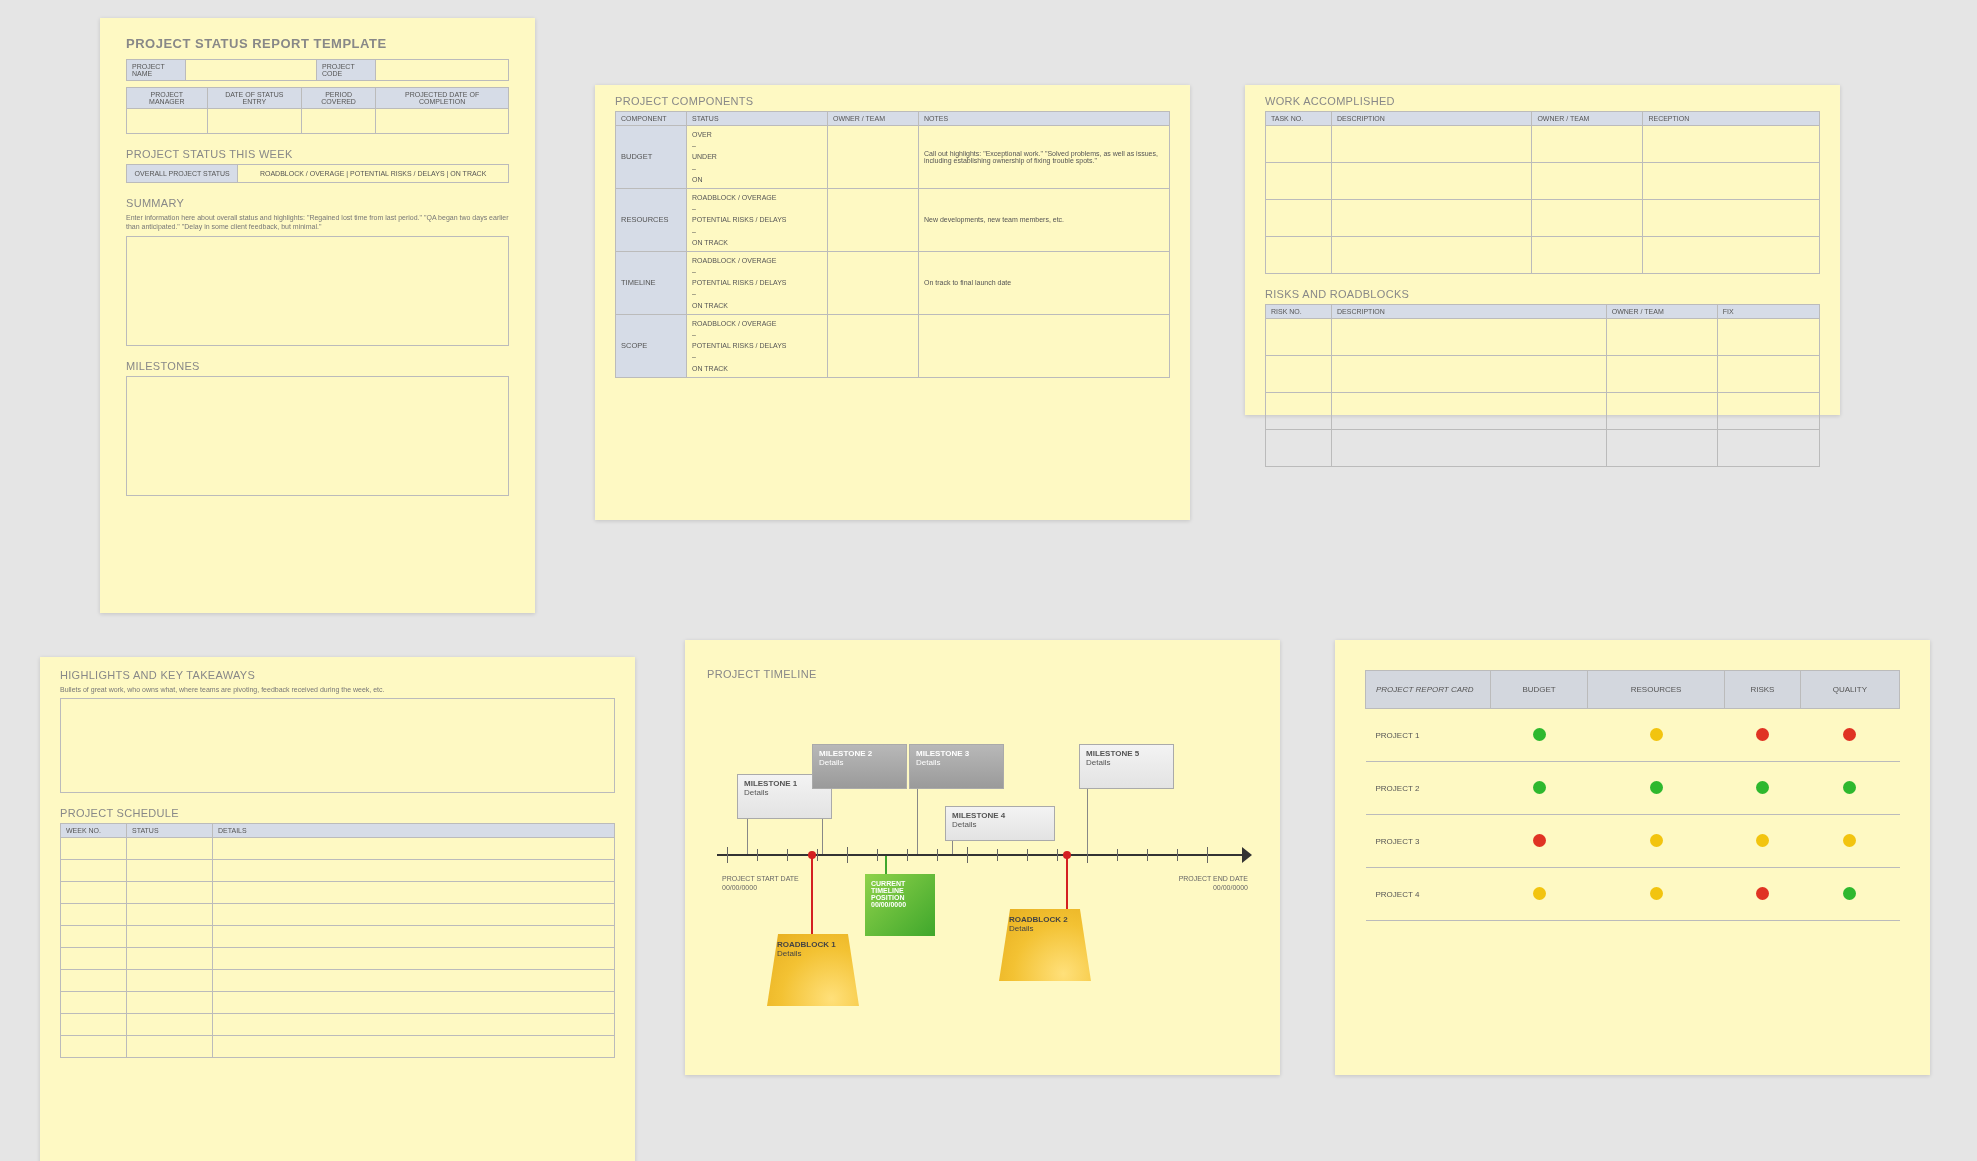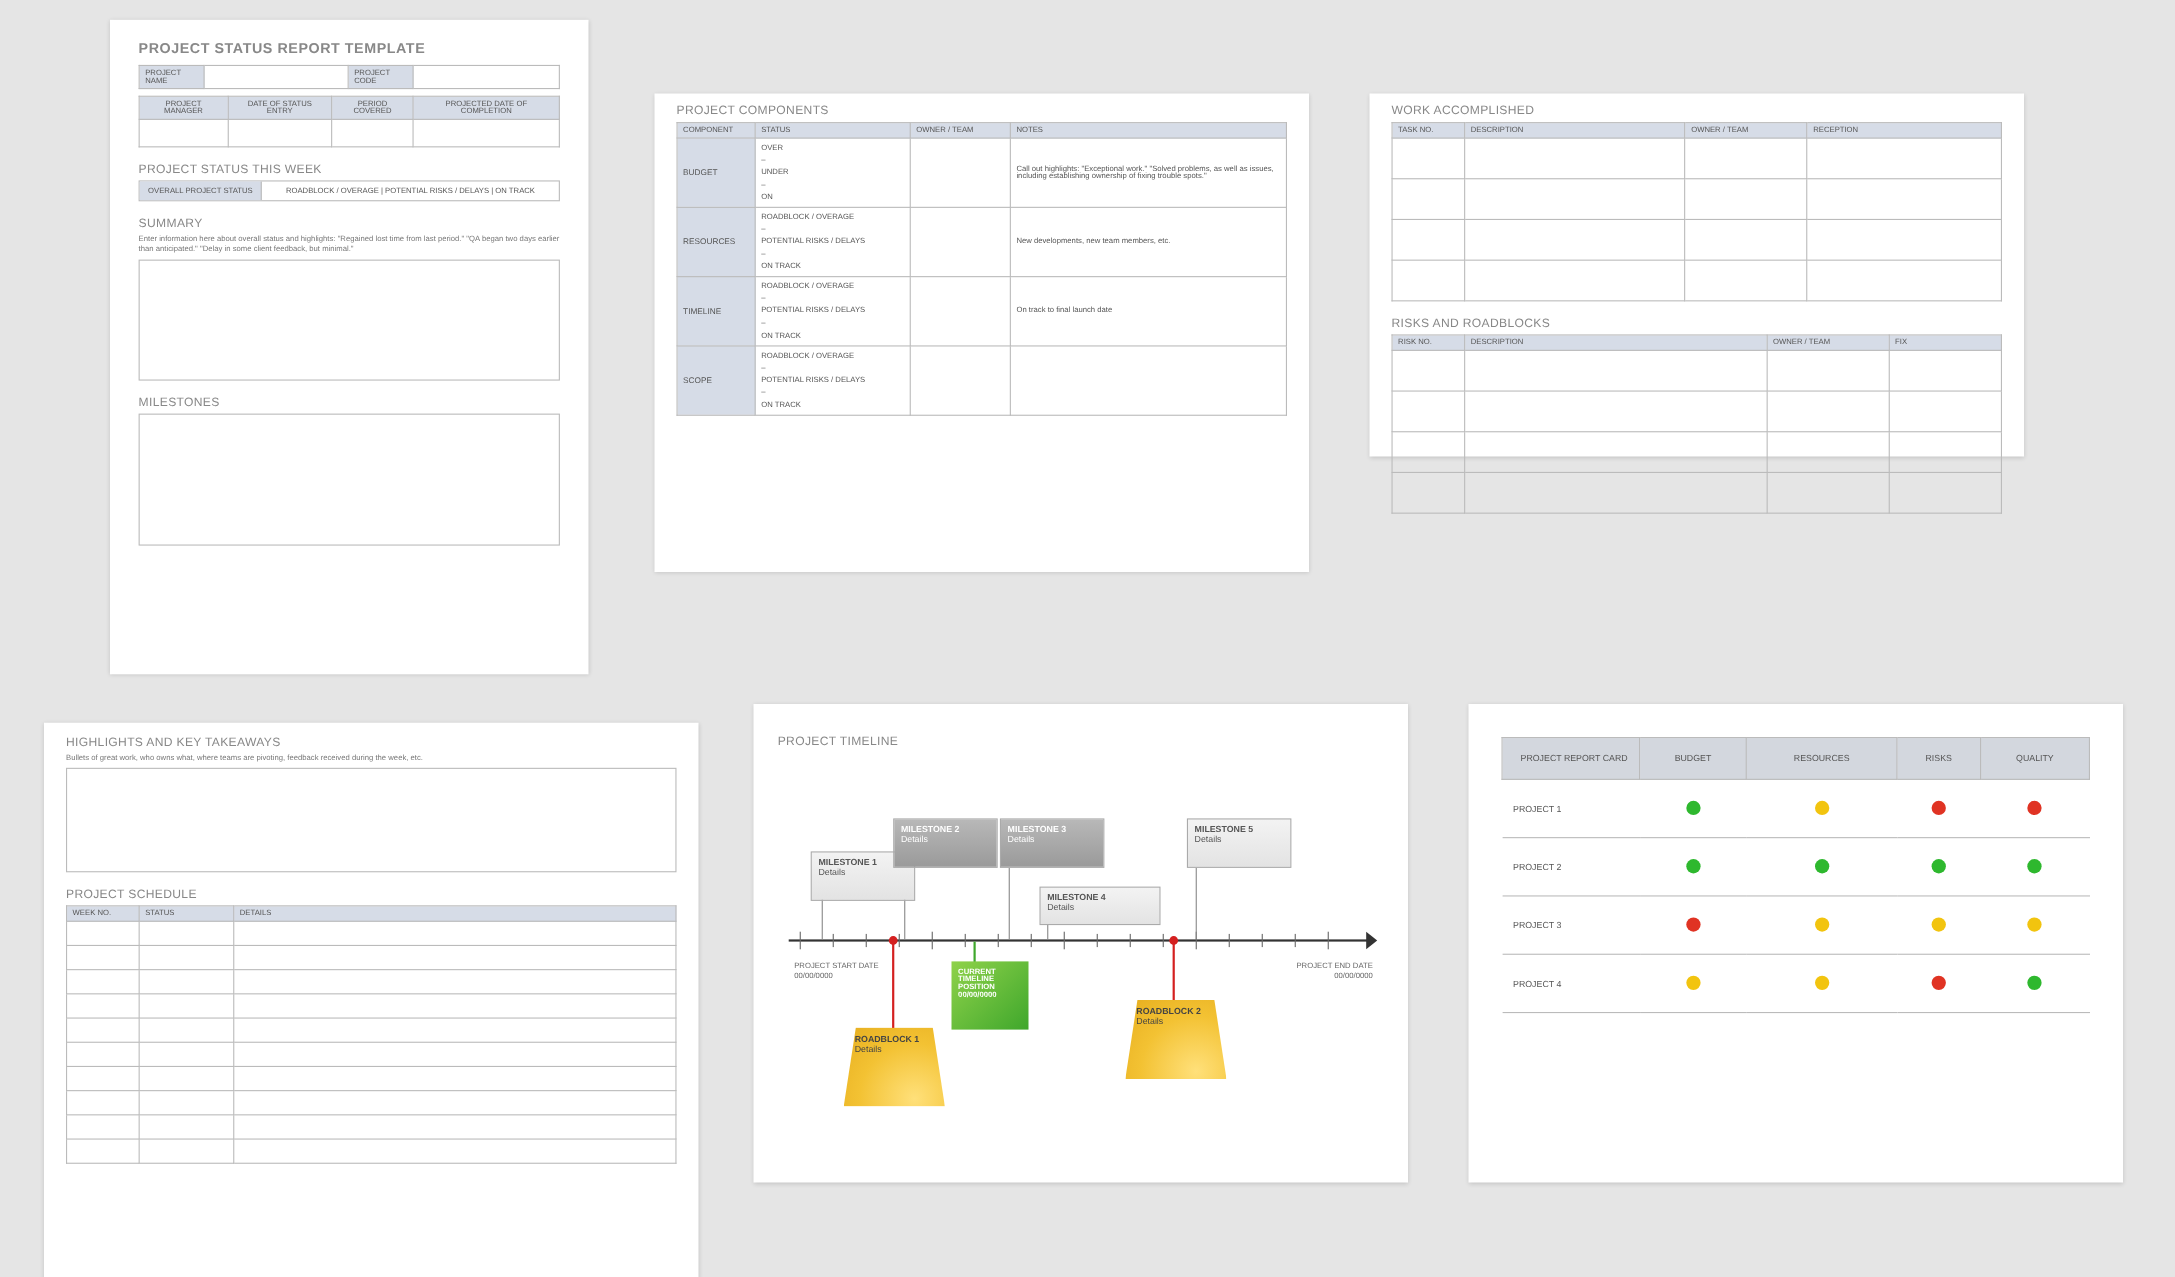--- a/index.html
+++ b/index.html
@@ -1,17 +1,17 @@
 <!DOCTYPE html>
 <html><head>
 <meta charset="utf-8">
 <style>
   html,body{margin:0;padding:0;background:#e5e5e5;font-family:"Helvetica Neue",Arial,sans-serif;color:#555;}
   .canvas{width:1977px;height:1161px;position:relative;}
-  .page{position:absolute;background:#ffffff;box-shadow:0 1px 4px rgba(0,0,0,.15);box-sizing:border-box;}
+  .page{position:absolute;background:#fef9c3;box-shadow:0 1px 4px rgba(0,0,0,.15);box-sizing:border-box;}
   
   .p1{left:100px;top:18px;width:435px;height:595px;padding:18px 26px;}
   .p2{left:595px;top:85px;width:595px;height:435px;padding:10px 20px 20px 20px;}
   .p3{left:1245px;top:85px;width:595px;height:330px;padding:10px 20px 20px 20px;}
   .p4{left:40px;top:625px;width:595px;height:534px;padding:12px 20px 20px 20px;margin-top:32px;}
   .p5{left:685px;top:640px;width:595px;height:435px;padding:12px 22px 20px 22px;}
   .p6{left:1335px;top:640px;width:595px;height:435px;padding:30px 30px 20px 30px;}
   
   h1.title{font-size:13px;font-weight:bold;color:#888;letter-spacing:.5px;margin:0 0 8px 0;}
   h2.sect{font-size:11px;font-weight:normal;color:#888;letter-spacing:.3px;margin:14px 0 4px 0;}
@@ -48,21 +48,21 @@
   .ms-box.dark{background:linear-gradient(#b8b8b8,#9a9a9a);color:#fff;}
   .ms-stem{position:absolute;width:1px;background:#888;}
   .rb-stem{position:absolute;width:2px;background:#d42020;}
   .rb-dot{position:absolute;width:8px;height:8px;border-radius:50%;background:#d42020;transform:translate(-50%,-50%);}
   .rb-box{position:absolute;width:92px;height:72px;background:radial-gradient(circle at 70% 90%, #ffe07a 0%, #f3c233 55%, #e6ad1e 100%);clip-path:polygon(12% 0,88% 0,100% 100%,0 100%);font-size:8px;padding:6px 10px;box-sizing:border-box;color:#444;}
   .cur-box{position:absolute;width:70px;height:62px;background:linear-gradient(135deg,#8fd24a,#3fa72c);color:#fff;font-size:7px;font-weight:bold;padding:6px;box-sizing:border-box;}
   .cur-stem{position:absolute;width:2px;background:#3fa72c;}
   .cap{position:absolute;font-size:7px;color:#666;line-height:1.3;width:90px;}
   
   .p6 table.rc th{background:#d3d7de;font-size:8px;text-align:center;padding:14px 4px;}
-  .p6 table.rc th:first-child{text-align:center;padding-left:10px;}
+  .p6 table.rc th:first-child{text-align:left;padding-left:10px;font-style:italic;}
   .p6 table.rc td{height:46px;font-size:8px;text-align:center;border-left:none;border-right:none;}
   .p6 table.rc td:first-child{text-align:left;padding-left:10px;}
   .dot{display:inline-block;width:13px;height:13px;border-radius:50%;}
   .g{background:#2eb82e;}
   .y{background:#f2c40f;}
   .r{background:#e03323;}
 </style>
 </head>
 <body>
 
@@ -359,21 +359,21 @@
 
       <div class="rb-dot" style="left:105px;top:171px"></div>
       <div class="rb-stem" style="left:104px;top:172px;height:80px"></div>
       <div class="rb-box" style="left:60px;top:250px">
         <b>ROADBLOCK 1</b><br>
         <span>Details</span>
       </div>
 
       <div class="rb-dot" style="left:360px;top:171px"></div>
       <div class="rb-stem" style="left:359px;top:172px;height:55px"></div>
-      <div class="rb-box" style="left:316px;top:225px">
+      <div class="rb-box" style="left:292px;top:225px">
         <b>ROADBLOCK 2</b><br>
         <span>Details</span>
       </div>
 
       <div class="cur-stem" style="left:178px;top:172px;height:20px"></div>
       <div class="cur-box" style="left:158px;top:190px">
         <span>CURRENT</span><br>
         <span>TIMELINE</span><br>
         <span>POSITION</span><br>
         <span>00/00/0000</span>

